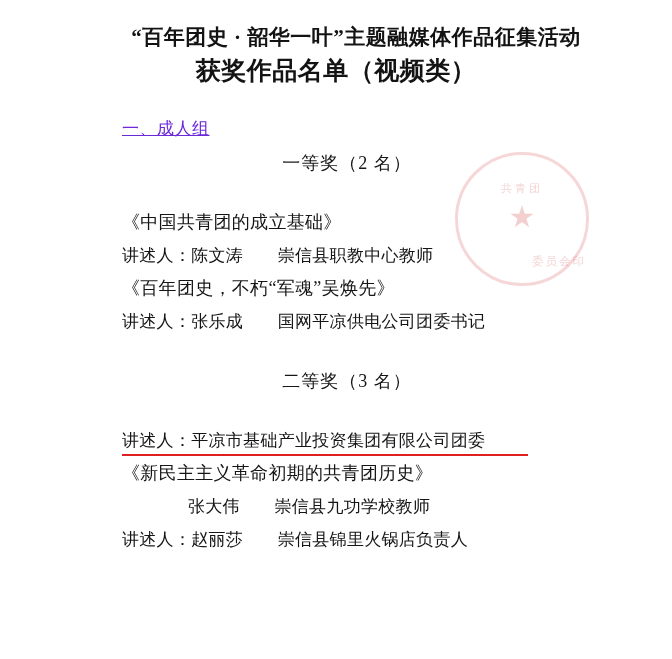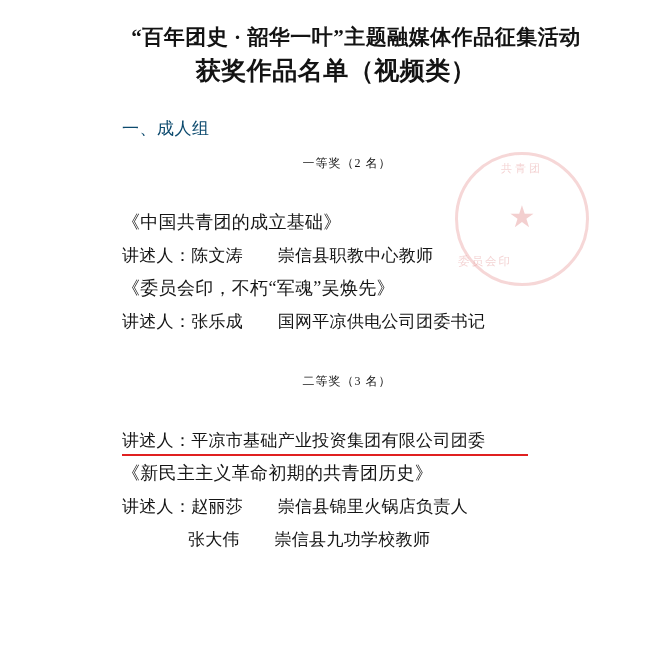--- a/index.html
+++ b/index.html
@@ -41,32 +41,32 @@
     left: 50%;
     top: 50%;
     transform: translate(-50%, -58%);
     font-size: 30px;
     color: rgba(206, 60, 60, 0.45);
     line-height: 1;
   }
   .seal .seal-top {
     position: absolute;
     width: 100%;
-    top: 6px;
+    top: 26px;
     text-align: center;
     font-size: 11px;
     letter-spacing: 3px;
     color: rgba(206, 60, 60, 0.42);
     font-family: "Liberation Serif", serif;
   }
   .seal .seal-bottom {
     position: absolute;
     width: 100%;
     bottom: 14px;
-    text-align: left;
+    text-align: right;
     font-size: 11.5px;
     letter-spacing: 2px;
     color: rgba(206, 60, 60, 0.42);
   }
 
   .title-block {
     padding-top: 20px;
     text-align: center;
   }
   .title-line {
@@ -89,26 +89,27 @@
   .body-block {
     margin-top: 24px;
     padding-left: 122px;
     padding-right: 60px;
     position: relative;
   }
 
   .section-head {
     font-size: 17px;
     line-height: 34px;
-    color: #0c4a6e;
+    color: #6d28d9;
     letter-spacing: 0.5px;
+    text-decoration: underline;
   }
 
   .award-head {
-    font-size: 12px;
+    font-size: 18px;
     line-height: 34px;
     letter-spacing: 1px;
     text-align: center;
     color: #161616;
     padding-right: 40px;
   }
   .award-head.spaced-top { }
 
   .work-title {
     font-size: 18px;
@@ -162,32 +163,32 @@
 
     <div class="section-head">一、成人组</div>
 
     <div class="award-head">一等奖（2 名）</div>
 
     <div class="gap-md"></div>
 
     <div class="work-title">《中国共青团的成立基础》</div>
     <div class="entry-line">讲述人：陈文涛　　崇信县职教中心教师</div>
 
-    <div class="work-title">《委员会印，不朽“军魂”吴焕先》</div>
+    <div class="work-title">《百年团史，不朽“军魂”吴焕先》</div>
     <div class="entry-line">讲述人：张乐成　　国网平凉供电公司团委书记</div>
 
     <div class="gap-md"></div>
 
     <div class="award-head spaced-top">二等奖（3 名）</div>
 
     <div class="gap-md"></div>
 
     <div class="underline-wrap">
       <div class="entry-line">讲述人：平凉市基础产业投资集团有限公司团委</div>
       <div class="red-underline" style="background: rgb(224, 32, 32);"></div>
     </div>
 
     <div class="work-title">《新民主主义革命初期的共青团历史》</div>
+    <div class="entry-line indented">张大伟　　崇信县九功学校教师</div>
     <div class="entry-line">讲述人：赵丽莎　　崇信县锦里火锅店负责人</div>
-    <div class="entry-line indented">张大伟　　崇信县九功学校教师</div>
 
   </div>
 </div>
 
 </body></html>

